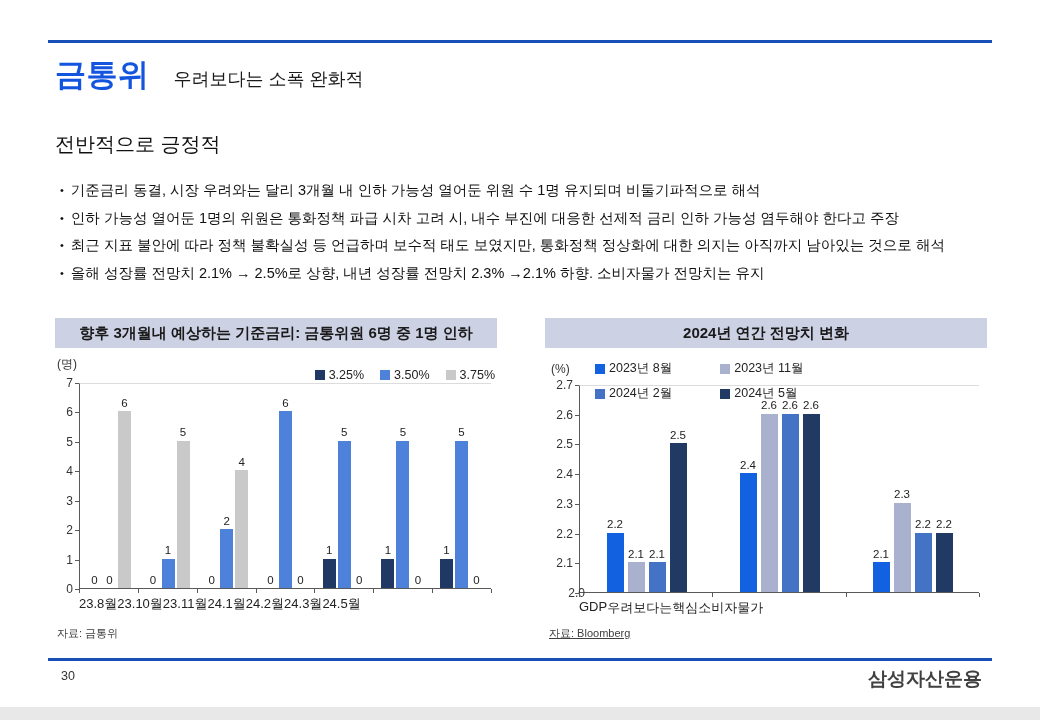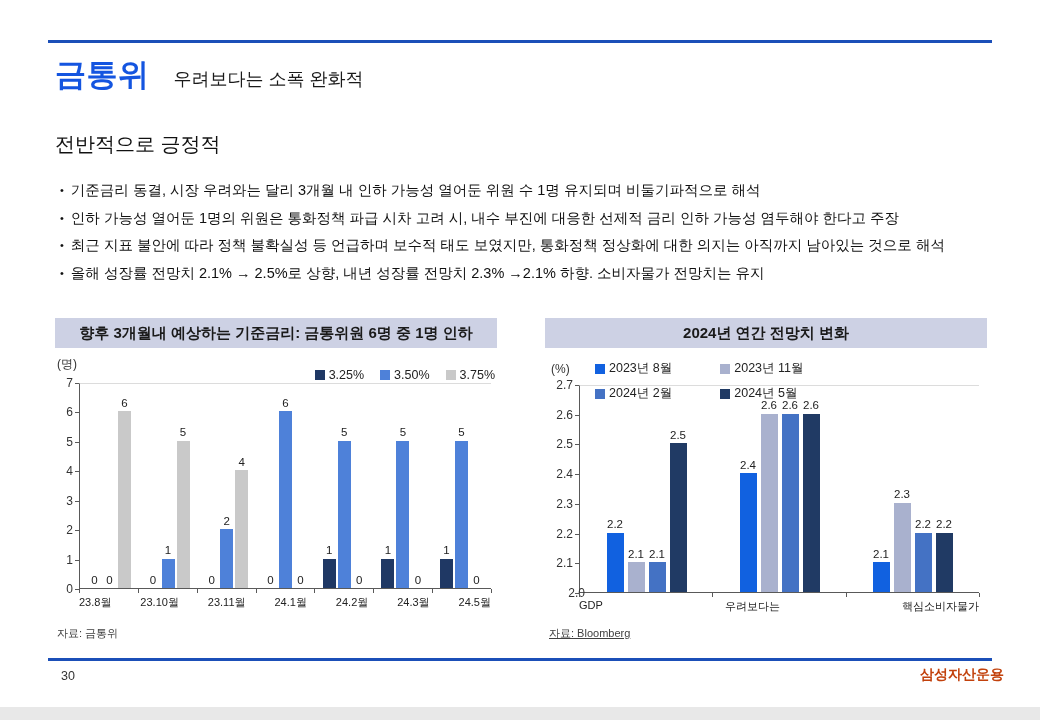--- a/index.html
+++ b/index.html
@@ -48,29 +48,29 @@
   #chart-right .bar-group { gap:4px; }
   .bar-col { display:flex; flex-direction:column; align-items:center; justify-content:flex-end; height:100%; }
   .bar-label { font-size:11.5px; color:#222; margin-bottom:2px; line-height:1; }
   #chart-left  .bar { width:13px; }
   #chart-right .bar { width:17px; }
 
   .ytick { position:absolute; font-size:12px; color:#333; width:26px; text-align:right; line-height:1; }
   .ymark { position:absolute; width:4px; height:1px; background:#595959; }
   .xmark { position:absolute; width:1px; height:4px; background:#595959; }
 
-  .x-labels { position:absolute; display:flex; justify-content:space-between; font-size:11px; color:#222; }
+  .x-labels { position:absolute; display:flex; justify-content:flex-start; font-size:13px; color:#222; }
   #chart-left  .x-labels { left:24px; top:247px; width:412px; }
   #chart-right .x-labels { left:34px; top:251px; width:400px; }
 
   .source { position:absolute; left:2px; top:278px; font-size:11px; color:#404040; }
   #chart-right .source { left:4px;text-decoration:underline; }
 
   .page-number { position:absolute; left:48px; top:669px; font-size:12.5px; color:#333;margin-left:13px; }
-  .logo { position:absolute; right:36px; top:666px; font-size:14px; font-weight:bold; color:#c2410c; }
+  .logo { position:absolute; right:58px; top:666px; font-size:19px; font-weight:bold; color:#404040; }
 </style>
 </head>
 <body>
 
 <div class="slide">
 
   <div class="rule top"></div>
 
   <div class="title-row">
     <span class="main-title">금통위</span>

